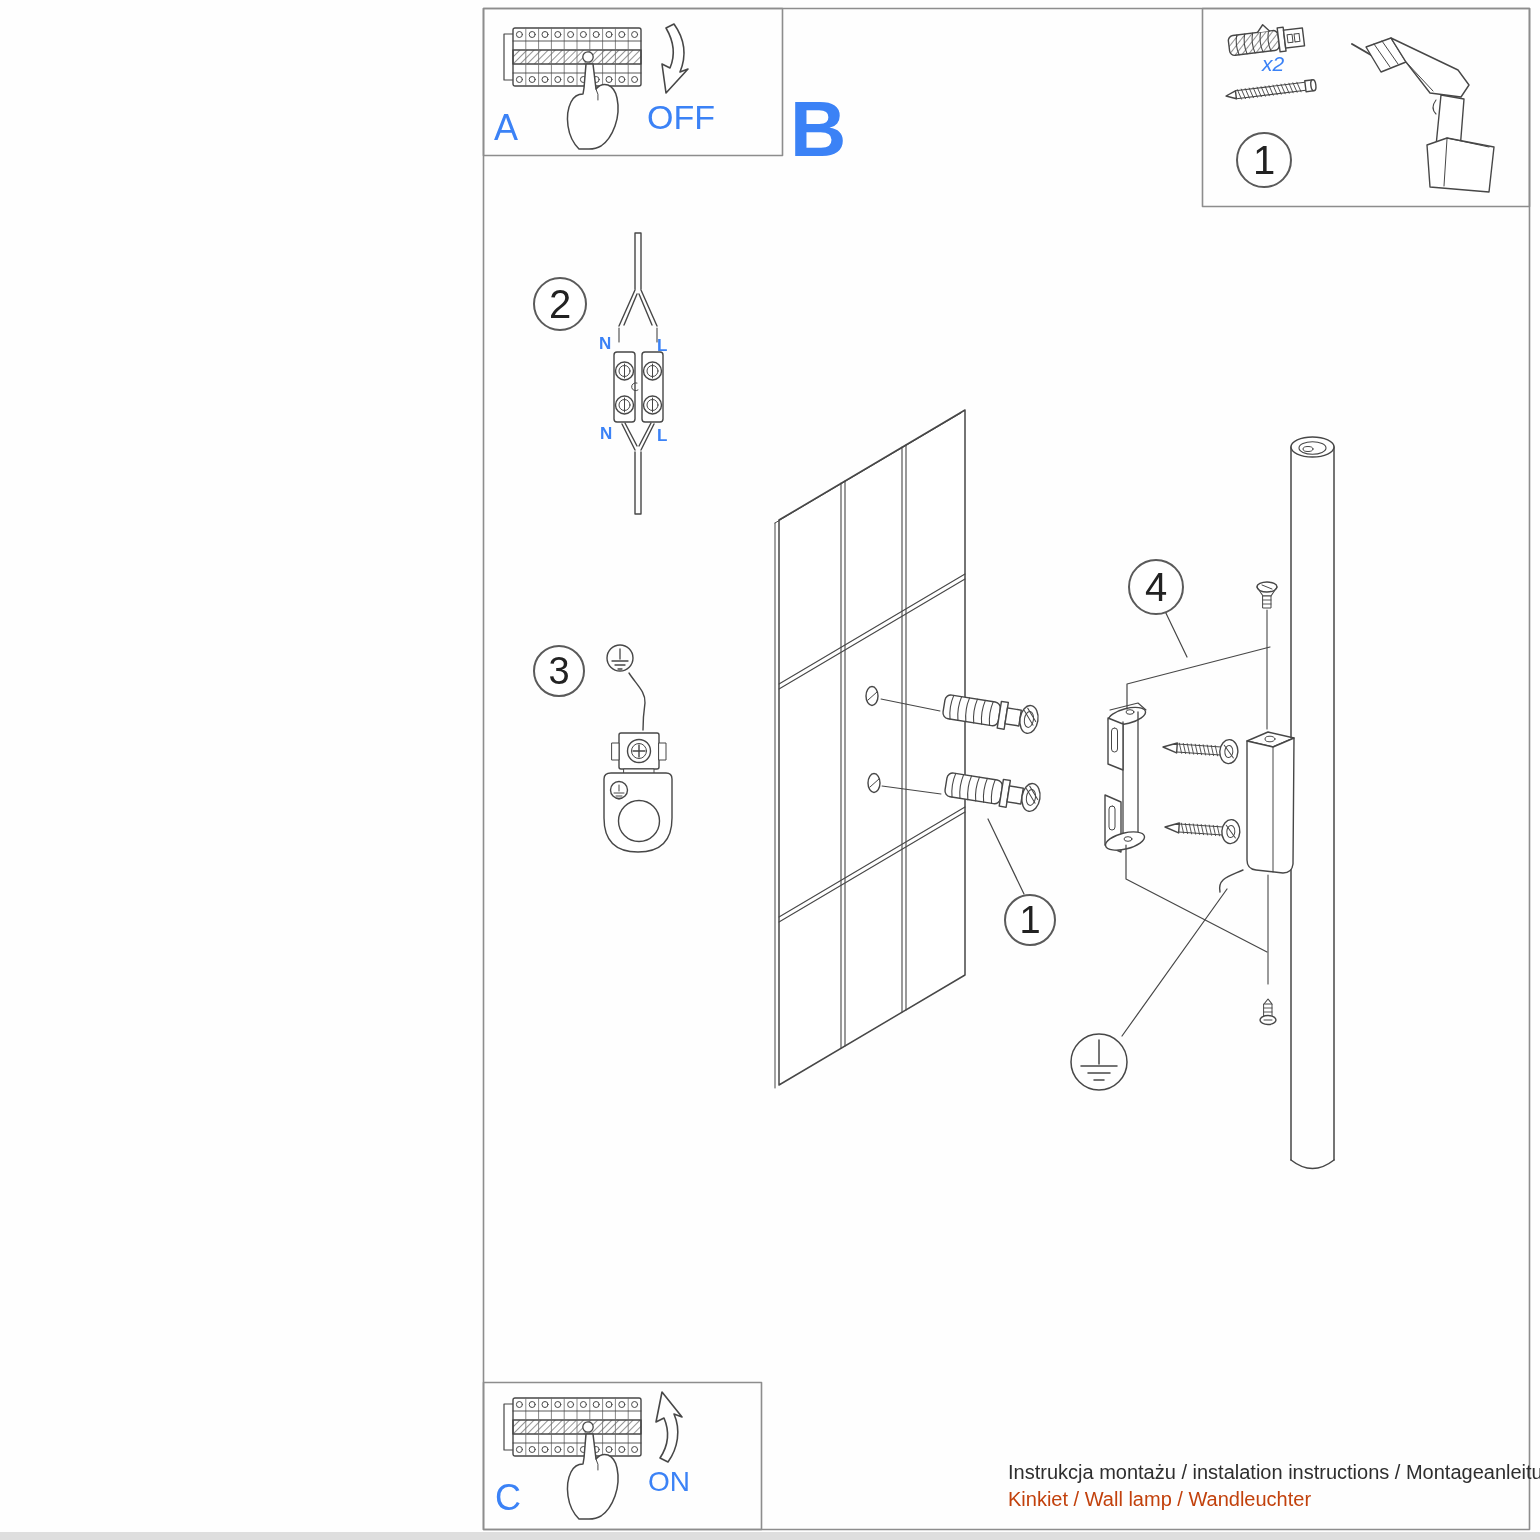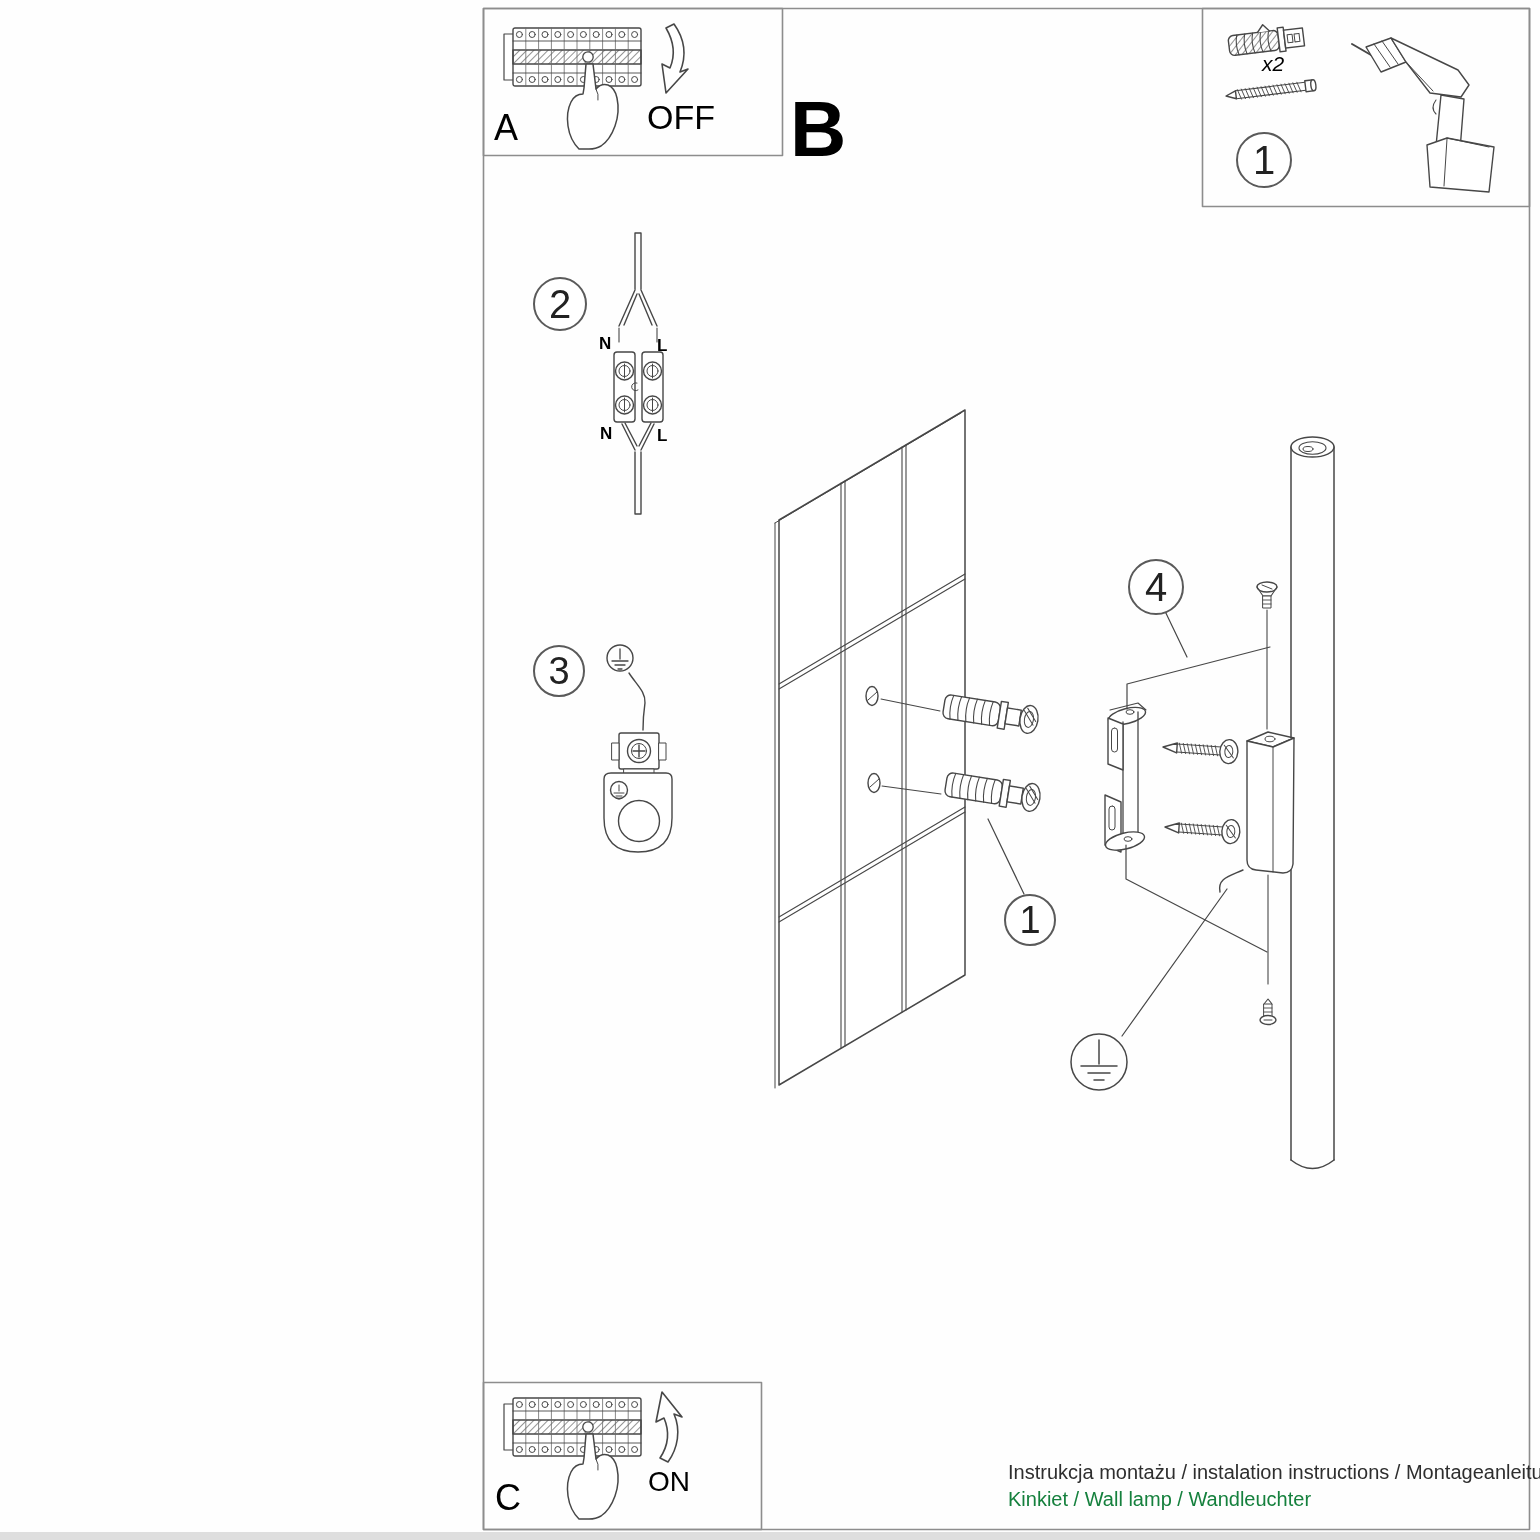--- a/index.html
+++ b/index.html
@@ -1,18 +1,18 @@
 <!DOCTYPE html>
 <html><head>
 <meta charset="utf-8">
 <style>
   html,body{margin:0;padding:0;background:#fff;}
   .page{position:relative;width:1540px;height:1540px;background:#fefefe;overflow:hidden;
         font-family:"Liberation Sans",sans-serif;color:#1f1f1f;}
-  .t{position:absolute;white-space:nowrap;line-height:1;color:#000000;}
+  .t{position:absolute;white-space:nowrap;line-height:1;color:#3b82f6;}
   .circle-num{position:absolute;border:2px solid #5a5a5a;border-radius:50%;background:#fff;
         display:flex;align-items:center;justify-content:center;color:#222;}
   svg.art{position:absolute;left:0;top:0;}
   .scan-strip{position:absolute;left:0;top:1532px;width:1540px;height:8px;background:#dedede;}
 </style>
 </head>
 <body>
 
 <div class="page">
 
@@ -298,16 +298,16 @@
     <span>4</span>
   </div>
   <div class="circle-num" style="left:1004px;top:894px;width:48px;height:48px;font-size:38px;">
     <span>1</span>
   </div>
 
   <span class="t" style="left:495px;top:1480px;font-size:36px;">C</span>
   <span class="t" style="left:648px;top:1468px;font-size:28px;">ON</span>
 
   <span class="t" style="left:1008px;top:1462px;font-size:20px;color:#2e2e2e;">Instrukcja montażu / instalation instructions / Montageanleitung</span>
-  <span class="t" style="left:1008px;top:1489px;font-size:20px;color:#15803d;">Kinkiet / Wall lamp / Wandleuchter</span>
+  <span class="t" style="left:1008px;top:1489px;font-size:20px;color:#c2410c;">Kinkiet / Wall lamp / Wandleuchter</span>
 
   <div class="scan-strip"></div>
 </div>
 
 </body></html>

